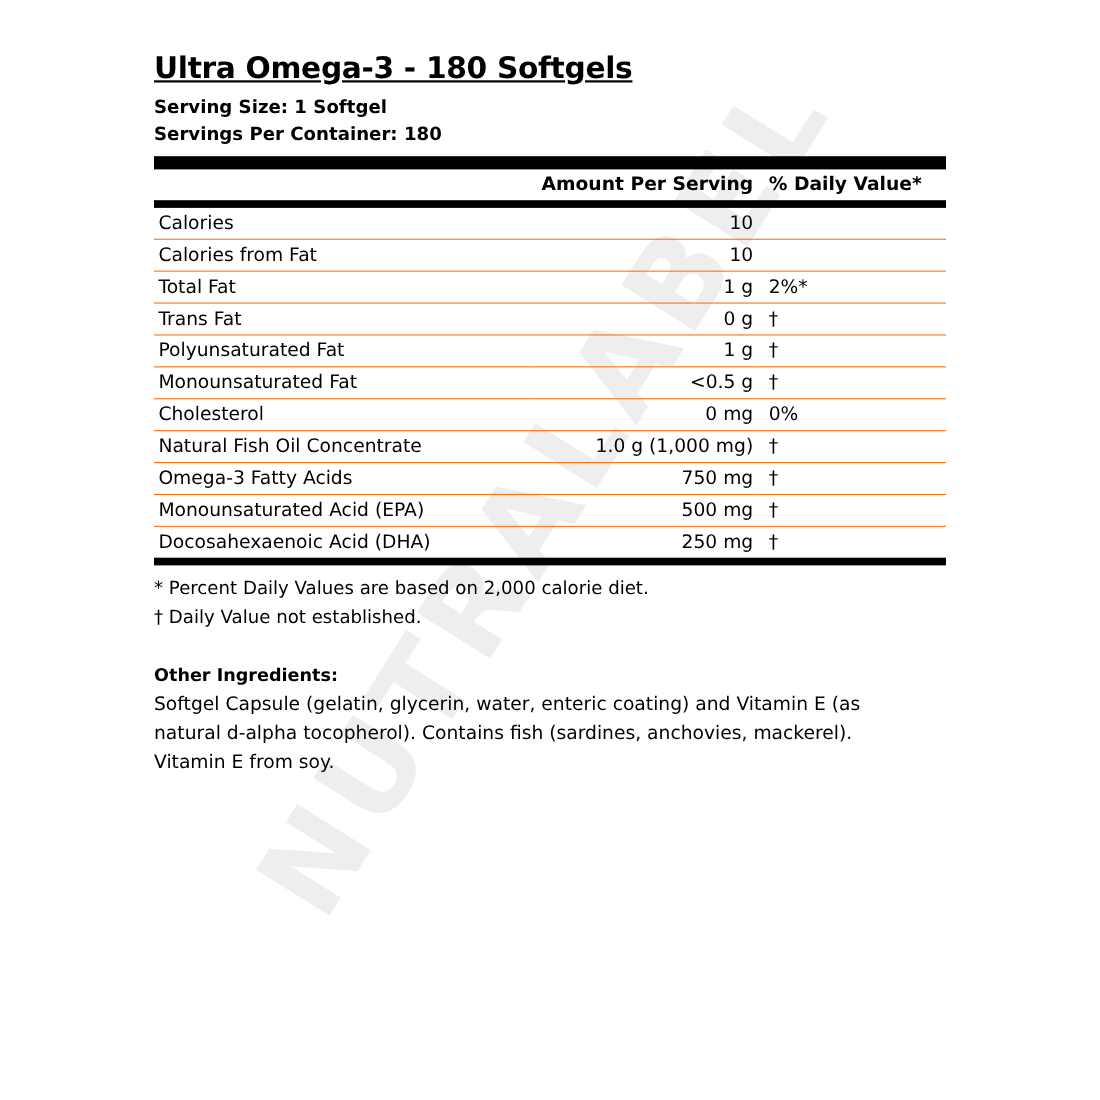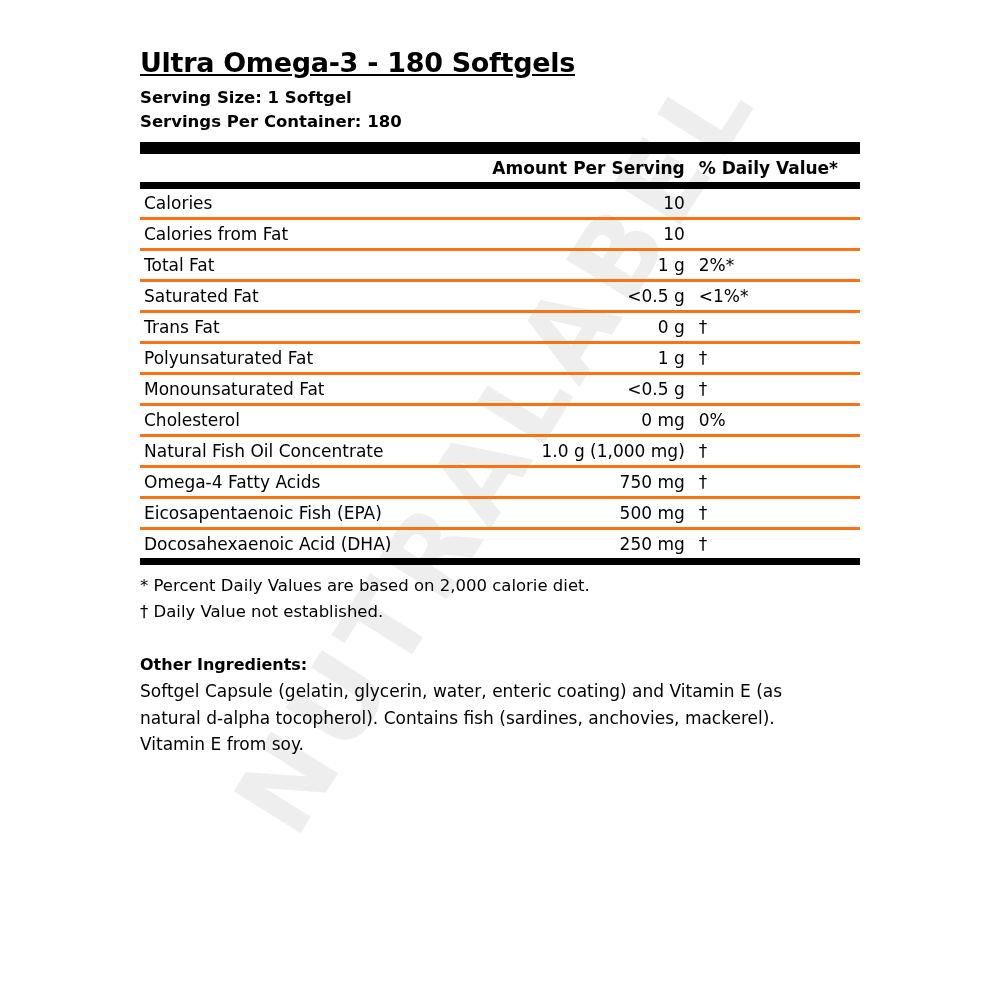--- a/index.html
+++ b/index.html
@@ -85,21 +85,21 @@
 
   .head-row td {
     font-size: 17px;
     font-weight: bold;
     padding: 8px 0 8px 0;
   }
   .head-amount { }
   .head-dv { text-align: left; }
 
   tr.divided td {
-    border-bottom: 3px solid #f97316;
+    border-bottom: 1px solid #f97316;
   }
 
   .footnotes {
     margin-top: 8px;
     font-size: 16.5px;
     line-height: 1.6;
   }
 
   .other-title {
     margin-top: 30px;
@@ -150,25 +150,20 @@
         <td class="col-name">Calories from Fat</td>
         <td class="col-amount">10</td>
         <td class="col-dv"></td>
       </tr>
       <tr class="divided">
         <td class="col-name">Total Fat</td>
         <td class="col-amount">1 g</td>
         <td class="col-dv">2%*</td>
       </tr>
       <tr class="divided">
-        <td class="col-name">Saturated Fat</td>
-        <td class="col-amount">&lt;0.5 g</td>
-        <td class="col-dv">&lt;1%*</td>
-      </tr>
-      <tr class="divided">
         <td class="col-name">Trans Fat</td>
         <td class="col-amount">0 g</td>
         <td class="col-dv">†</td>
       </tr>
       <tr class="divided">
         <td class="col-name">Polyunsaturated Fat</td>
         <td class="col-amount">1 g</td>
         <td class="col-dv">†</td>
       </tr>
       <tr class="divided">
@@ -180,26 +175,26 @@
         <td class="col-name">Cholesterol</td>
         <td class="col-amount">0 mg</td>
         <td class="col-dv">0%</td>
       </tr>
       <tr class="divided">
         <td class="col-name">Natural Fish Oil Concentrate</td>
         <td class="col-amount">1.0 g (1,000 mg)</td>
         <td class="col-dv">†</td>
       </tr>
       <tr class="divided">
-        <td class="col-name">Omega-4 Fatty Acids</td>
+        <td class="col-name">Omega-3 Fatty Acids</td>
         <td class="col-amount">750 mg</td>
         <td class="col-dv">†</td>
       </tr>
       <tr class="divided">
-        <td class="col-name">Eicosapentaenoic Fish (EPA)</td>
+        <td class="col-name">Monounsaturated Acid (EPA)</td>
         <td class="col-amount">500 mg</td>
         <td class="col-dv">†</td>
       </tr>
       <tr>
         <td class="col-name">Docosahexaenoic Acid (DHA)</td>
         <td class="col-amount">250 mg</td>
         <td class="col-dv">†</td>
       </tr>
     </tbody>
   </table>

